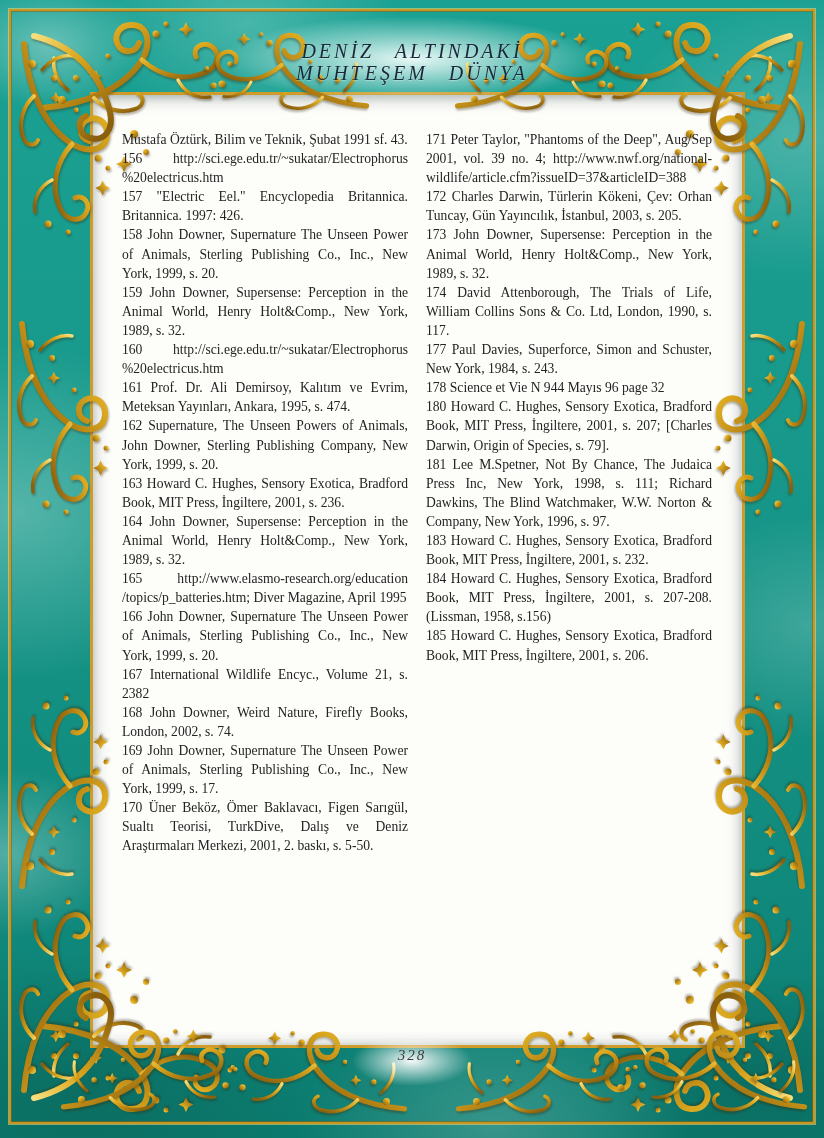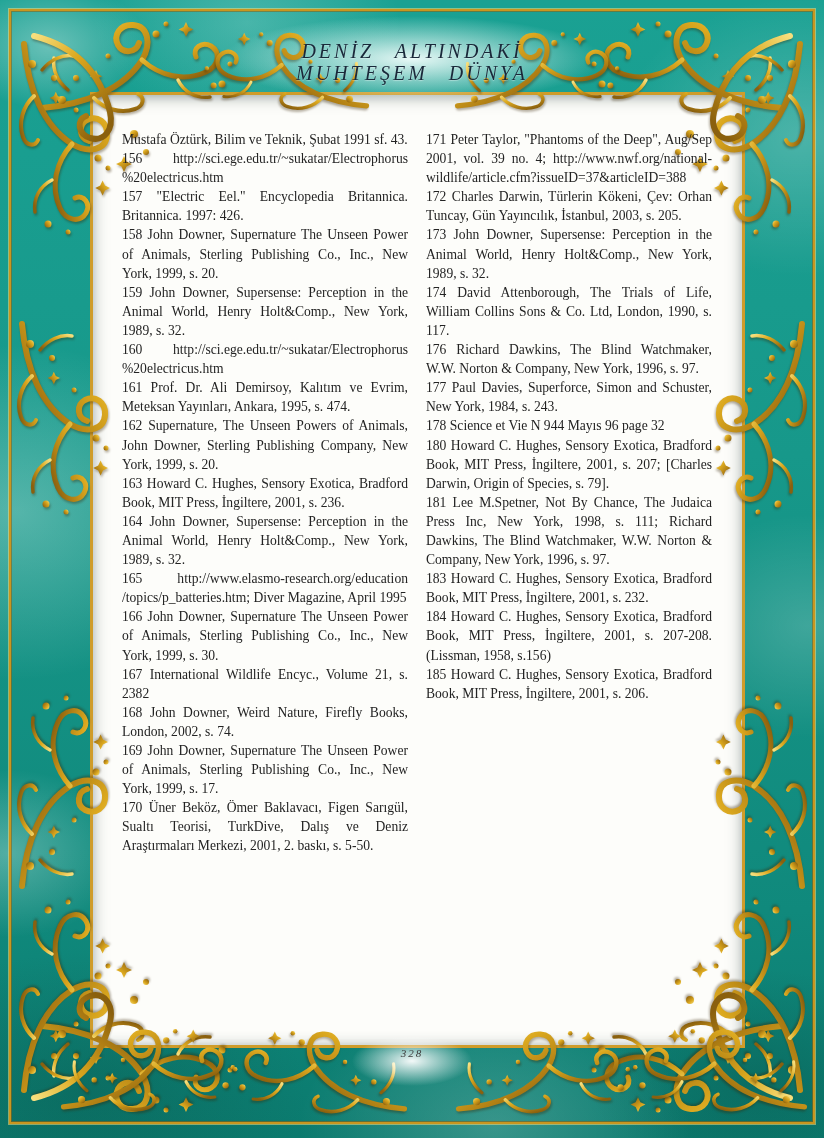--- a/index.html
+++ b/index.html
@@ -60,21 +60,21 @@
   .flip-x{transform:scaleX(-1);}
   .flip-y{transform:scaleY(-1);}
   .flip-xy{transform:scale(-1,-1);}
   .page-number-blob{
     position:absolute;left:50%;top:1036px;width:120px;height:50px;transform:translateX(-50%);
     background:radial-gradient(closest-side, rgba(255,255,255,.95), rgba(255,255,255,0));
     z-index:3;pointer-events:none;
   }
   .page-number{
     position:absolute;left:0;right:0;top:1047px;text-align:center;z-index:4;
-    font-style:italic;font-size:11px;letter-spacing:2px;color:#3c3c3c;
+    font-style:italic;font-size:15px;letter-spacing:2px;color:#3c3c3c;
   }
 </style>
 </head>
 <body>
 
 <svg width="0" height="0" style="position:absolute" aria-hidden="true">
   <defs>
     <linearGradient id="gold" x1="0" y1="0" x2="0.8" y2="1">
       <stop offset="0" stop-color="#f7df7d"></stop>
       <stop offset="0.4" stop-color="#dba81f"></stop>
@@ -182,32 +182,31 @@
         <p class="ref">156 http://sci.ege.edu.tr/~sukatar/Electrophorus %20electricus.htm</p>
         <p class="ref">157 "Electric Eel." Encyclopedia Britannica. Britannica. 1997: 426.</p>
         <p class="ref">158 John Downer, Supernature The Unseen Power of Animals, Sterling Publishing Co., Inc., New York, 1999, s. 20.</p>
         <p class="ref">159 John Downer, Supersense: Perception in the Animal World, Henry Holt&amp;Comp., New York, 1989, s. 32.</p>
         <p class="ref">160 http://sci.ege.edu.tr/~sukatar/Electrophorus %20electricus.htm</p>
         <p class="ref">161 Prof. Dr. Ali Demirsoy, Kalıtım ve Evrim, Meteksan Yayınları, Ankara, 1995, s. 474.</p>
         <p class="ref">162 Supernature, The Unseen Powers of Animals, John Downer, Sterling Publishing Company, New York, 1999, s. 20.</p>
         <p class="ref">163 Howard C. Hughes, Sensory Exotica, Bradford Book, MIT Press, İngiltere, 2001, s. 236.</p>
         <p class="ref">164 John Downer, Supersense: Perception in the Animal World, Henry Holt&amp;Comp., New York, 1989, s. 32.</p>
         <p class="ref">165 http://www.elasmo-research.org/education /topics/p_batteries.htm; Diver Magazine, April 1995</p>
-        <p class="ref">166 John Downer, Supernature The Unseen Power of Animals, Sterling Publishing Co., Inc., New York, 1999, s. 30.</p>
+        <p class="ref">166 John Downer, Supernature The Unseen Power of Animals, Sterling Publishing Co., Inc., New York, 1999, s. 20.</p>
         <p class="ref">167 International Wildlife Encyc., Volume 21, s. 2382</p>
         <p class="ref">168 John Downer, Weird Nature, Firefly Books, London, 2002, s. 74.</p>
         <p class="ref">169 John Downer, Supernature The Unseen Power of Animals, Sterling Publishing Co., Inc., New York, 1999, s. 17.</p>
         <p class="ref">170 Üner Beköz, Ömer Baklavacı, Figen Sarıgül, Sualtı Teorisi, TurkDive, Dalış ve Deniz Araştırmaları Merkezi, 2001, 2. baskı, s. 5-50.</p>
       </div>
     <div class="col">
         <p class="ref">171 Peter Taylor, "Phantoms of the Deep", Aug/Sep 2001, vol. 39 no. 4; http://www.nwf.org/national-wildlife/article.cfm?issueID=37&amp;articleID=388</p>
         <p class="ref">172 Charles Darwin, Türlerin Kökeni, Çev: Orhan Tuncay, Gün Yayıncılık, İstanbul, 2003, s. 205.</p>
         <p class="ref">173 John Downer, Supersense: Perception in the Animal World, Henry Holt&amp;Comp., New York, 1989, s. 32.</p>
         <p class="ref">174 David Attenborough, The Trials of Life, William Collins Sons &amp; Co. Ltd, London, 1990, s. 117.</p>
-        <p class="ref">176 Richard Dawkins, The Blind Watchmaker, W.W. Norton &amp; Company, New York, 1996, s. 97.</p>
         <p class="ref">177 Paul Davies, Superforce, Simon and Schuster, New York, 1984, s. 243.</p>
         <p class="ref">178 Science et Vie N 944 Mayıs 96 page 32</p>
         <p class="ref">180 Howard C. Hughes, Sensory Exotica, Bradford Book, MIT Press, İngiltere, 2001, s. 207; [Charles Darwin, Origin of Species, s. 79].</p>
         <p class="ref">181 Lee M.Spetner, Not By Chance, The Judaica Press Inc, New York, 1998, s. 111; Richard Dawkins, The Blind Watchmaker, W.W. Norton &amp; Company, New York, 1996, s. 97.</p>
         <p class="ref">183 Howard C. Hughes, Sensory Exotica, Bradford Book, MIT Press, İngiltere, 2001, s. 232.</p>
         <p class="ref">184 Howard C. Hughes, Sensory Exotica, Bradford Book, MIT Press, İngiltere, 2001, s. 207-208. (Lissman, 1958, s.156)</p>
         <p class="ref">185 Howard C. Hughes, Sensory Exotica, Bradford Book, MIT Press, İngiltere, 2001, s. 206.</p>
       </div>
   </div>
 

